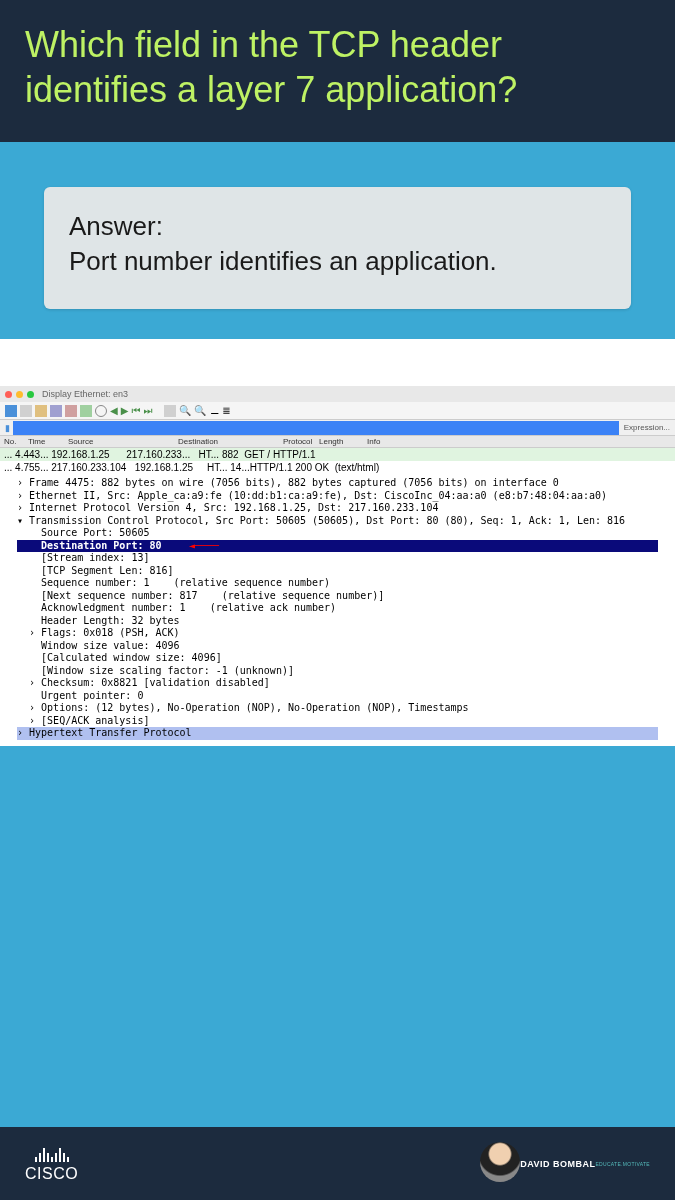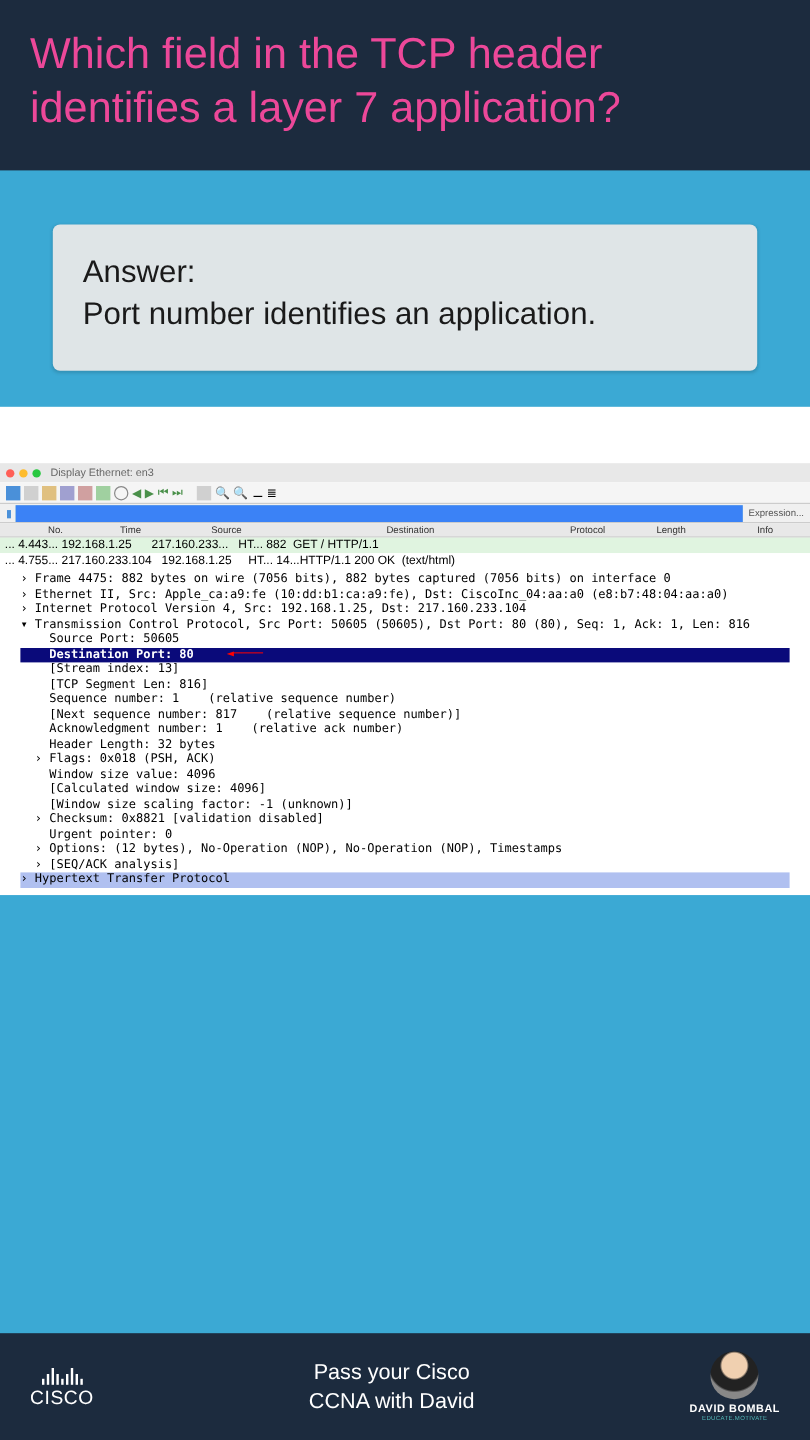--- a/index.html
+++ b/index.html
@@ -6,21 +6,21 @@
 body {
   width: 675px;
   height: 1200px;
   font-family: -apple-system, 'Segoe UI', sans-serif;
   background: #3ba9d4;
   overflow: hidden;
 }
 .header {
   background: #1c2b3e;
   padding: 22px 25px 30px;
-  color: #ec4899;
+  color: #bef264;
   font-size: 36px;
   font-weight: 400;
   line-height: 1.25;
 }
 .answer-wrap {
   padding: 45px 44px 30px;
 }
 .answer-box {
   background: #dfe5e7;
   border-radius: 6px;
@@ -80,21 +80,21 @@
   font-family: inherit;
 }
 .ws-cols {
   display: flex;
   background: #e8e8e8;
   border-bottom: 1px solid #ccc;
   font-size: 8px;
   color: #333;
   padding: 1px 4px;
 }
-.ws-cols span { padding-right: 6px; margin-left: 36px; }
+.ws-cols span { padding-right: 6px; }
 .packet-list {
   font-family: Liberation Sans, sans-serif;
   font-size: 10px;
   line-height: 1.3;
   white-space: pre;
 }
 .pkt-row { padding: 0 4px; }
 .pkt-row.green { background: #e0f4e0; }
 .pkt-row.white { background: #fff; }
 .details {
@@ -128,21 +128,21 @@
   display: flex;
   align-items: center;
   justify-content: space-between;
   padding: 15px 25px;
   color: #fff;
 }
 .cisco-logo { display: flex; flex-direction: column; align-items: center; font-size: 16px; letter-spacing: 0.5px; }
 .cisco-bars { display: flex; align-items: flex-end; gap: 2px; margin-bottom: 3px; height: 18px; }
 .cisco-bars span { width: 2px; background: #fff; }
 .footer-text { text-align: center; font-size: 18px; line-height: 1.3; }
-.david-logo { display: flex; flex-direction: column; align-items: center; font-size: 8px; }
+.david-logo { display: flex; flex-direction: row; align-items: center; font-size: 8px; }
 .david-img {
   width: 40px; height: 40px; border-radius: 50%;
   background: radial-gradient(circle at 50% 30%, #f0d0b0 0%, #f0d0b0 30%, #222 35%, #222 60%, #888 65%);
   margin-bottom: 3px;
 }
 .david-name { font-size: 9px; font-weight: bold; letter-spacing: 0.5px; }
 .david-tag { font-size: 5px; color: #5bb; letter-spacing: 0.3px; }
 .page {
   display: flex;
   flex-direction: column;
@@ -198,21 +198,21 @@
   <div class="ws-filter">
     <span style="margin-right:3px;color:#4a90d9">▮</span>
     <input class="filter-input" value="http" style="">
     <span style="margin-left:5px;font-size:8px;color:#555">Expression...</span>
   </div>
 
   <div class="ws-cols">
     <span style="width:24px">No.</span>
     <span style="width:40px">Time</span>
     <span style="width:110px">Source</span>
-    <span style="width:117px">Destination</span>
+    <span style="width:105px">Destination</span>
     <span style="width:36px">Protocol</span>
     <span style="width:48px">Length</span>
     <span>Info</span>
   </div>
 
   <div class="packet-list" id="pkt-list"><div class="pkt-row green">... 4.443... 192.168.1.25      217.160.233...   HT... 882  GET / HTTP/1.1</div><div class="pkt-row white">... 4.755... 217.160.233.104   192.168.1.25     HT... 14...HTTP/1.1 200 OK  (text/html)</div></div>
 
   <div class="details" id="det-list"><div class="det-line">› Frame 4475: 882 bytes on wire (7056 bits), 882 bytes captured (7056 bits) on interface 0</div><div class="det-line">› Ethernet II, Src: Apple_ca:a9:fe (10:dd:b1:ca:a9:fe), Dst: CiscoInc_04:aa:a0 (e8:b7:48:04:aa:a0)</div><div class="det-line">› Internet Protocol Version 4, Src: 192.168.1.25, Dst: 217.160.233.104</div><div class="det-line">▾ Transmission Control Protocol, Src Port: 50605 (50605), Dst Port: 80 (80), Seq: 1, Ack: 1, Len: 816</div><div class="det-line">    Source Port: 50605</div><div class="det-line det-sel">    Destination Port: 80<span class="arrow-red">◄────</span></div><div class="det-line">    [Stream index: 13]</div><div class="det-line">    [TCP Segment Len: 816]</div><div class="det-line">    Sequence number: 1    (relative sequence number)</div><div class="det-line">    [Next sequence number: 817    (relative sequence number)]</div><div class="det-line">    Acknowledgment number: 1    (relative ack number)</div><div class="det-line">    Header Length: 32 bytes</div><div class="det-line">  › Flags: 0x018 (PSH, ACK)</div><div class="det-line">    Window size value: 4096</div><div class="det-line">    [Calculated window size: 4096]</div><div class="det-line">    [Window size scaling factor: -1 (unknown)]</div><div class="det-line">  › Checksum: 0x8821 [validation disabled]</div><div class="det-line">    Urgent pointer: 0</div><div class="det-line">  › Options: (12 bytes), No-Operation (NOP), No-Operation (NOP), Timestamps</div><div class="det-line">  › [SEQ/ACK analysis]</div><div class="det-line det-hyper">› Hypertext Transfer Protocol</div></div>
 </div>
 
@@ -226,24 +226,20 @@
           <span style="height:14px"></span>
       <span style="height:9px"></span>
           <span style="height:5px"></span>
           <span style="height:9px"></span>
       <span style="height:14px"></span>
           <span style="height:9px"></span>
           <span style="height:5px"></span>
     </div>
     <span>CISCO</span>
   </div>
-  <div class="footer-text">
-    <div>Pass your Cisco</div>
-    <div>CCNA with David</div>
-  </div>
   <div class="david-logo">
     <div class="david-img"></div>
     <div class="david-name">DAVID BOMBAL</div>
     <div class="david-tag">EDUCATE.MOTIVATE</div>
   </div>
 </div>
 
 </div>
 
 </body></html>

